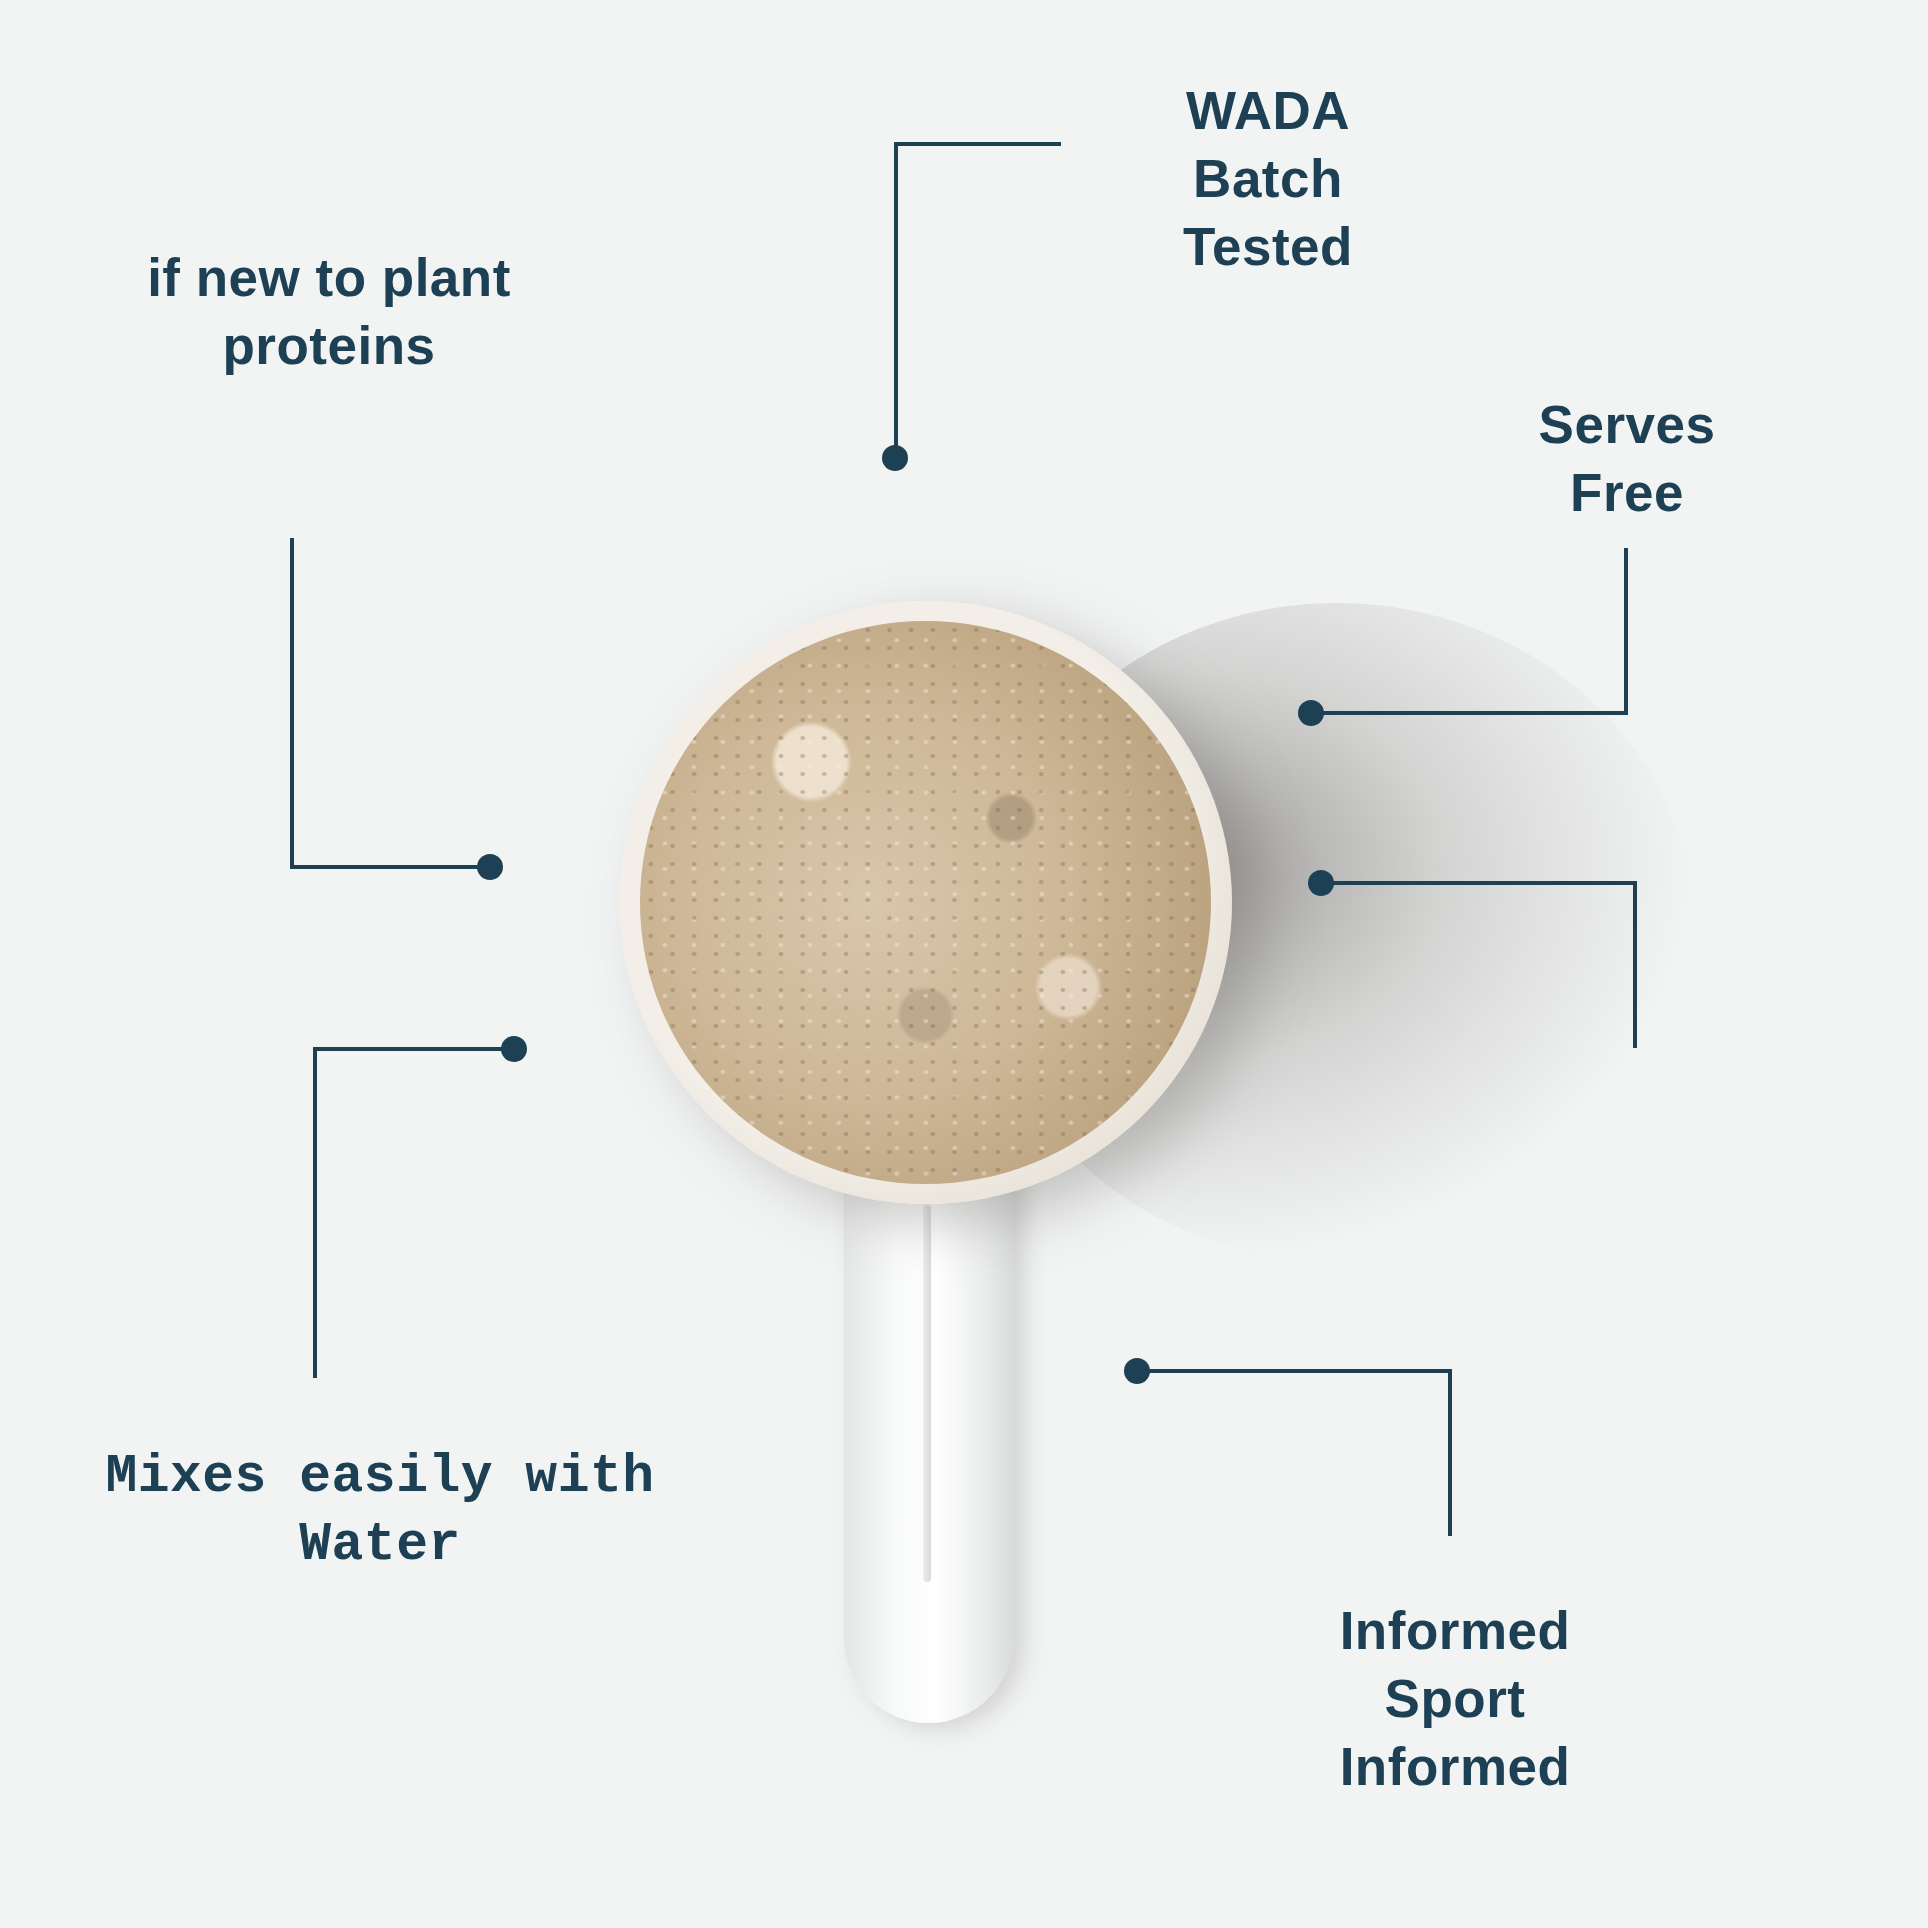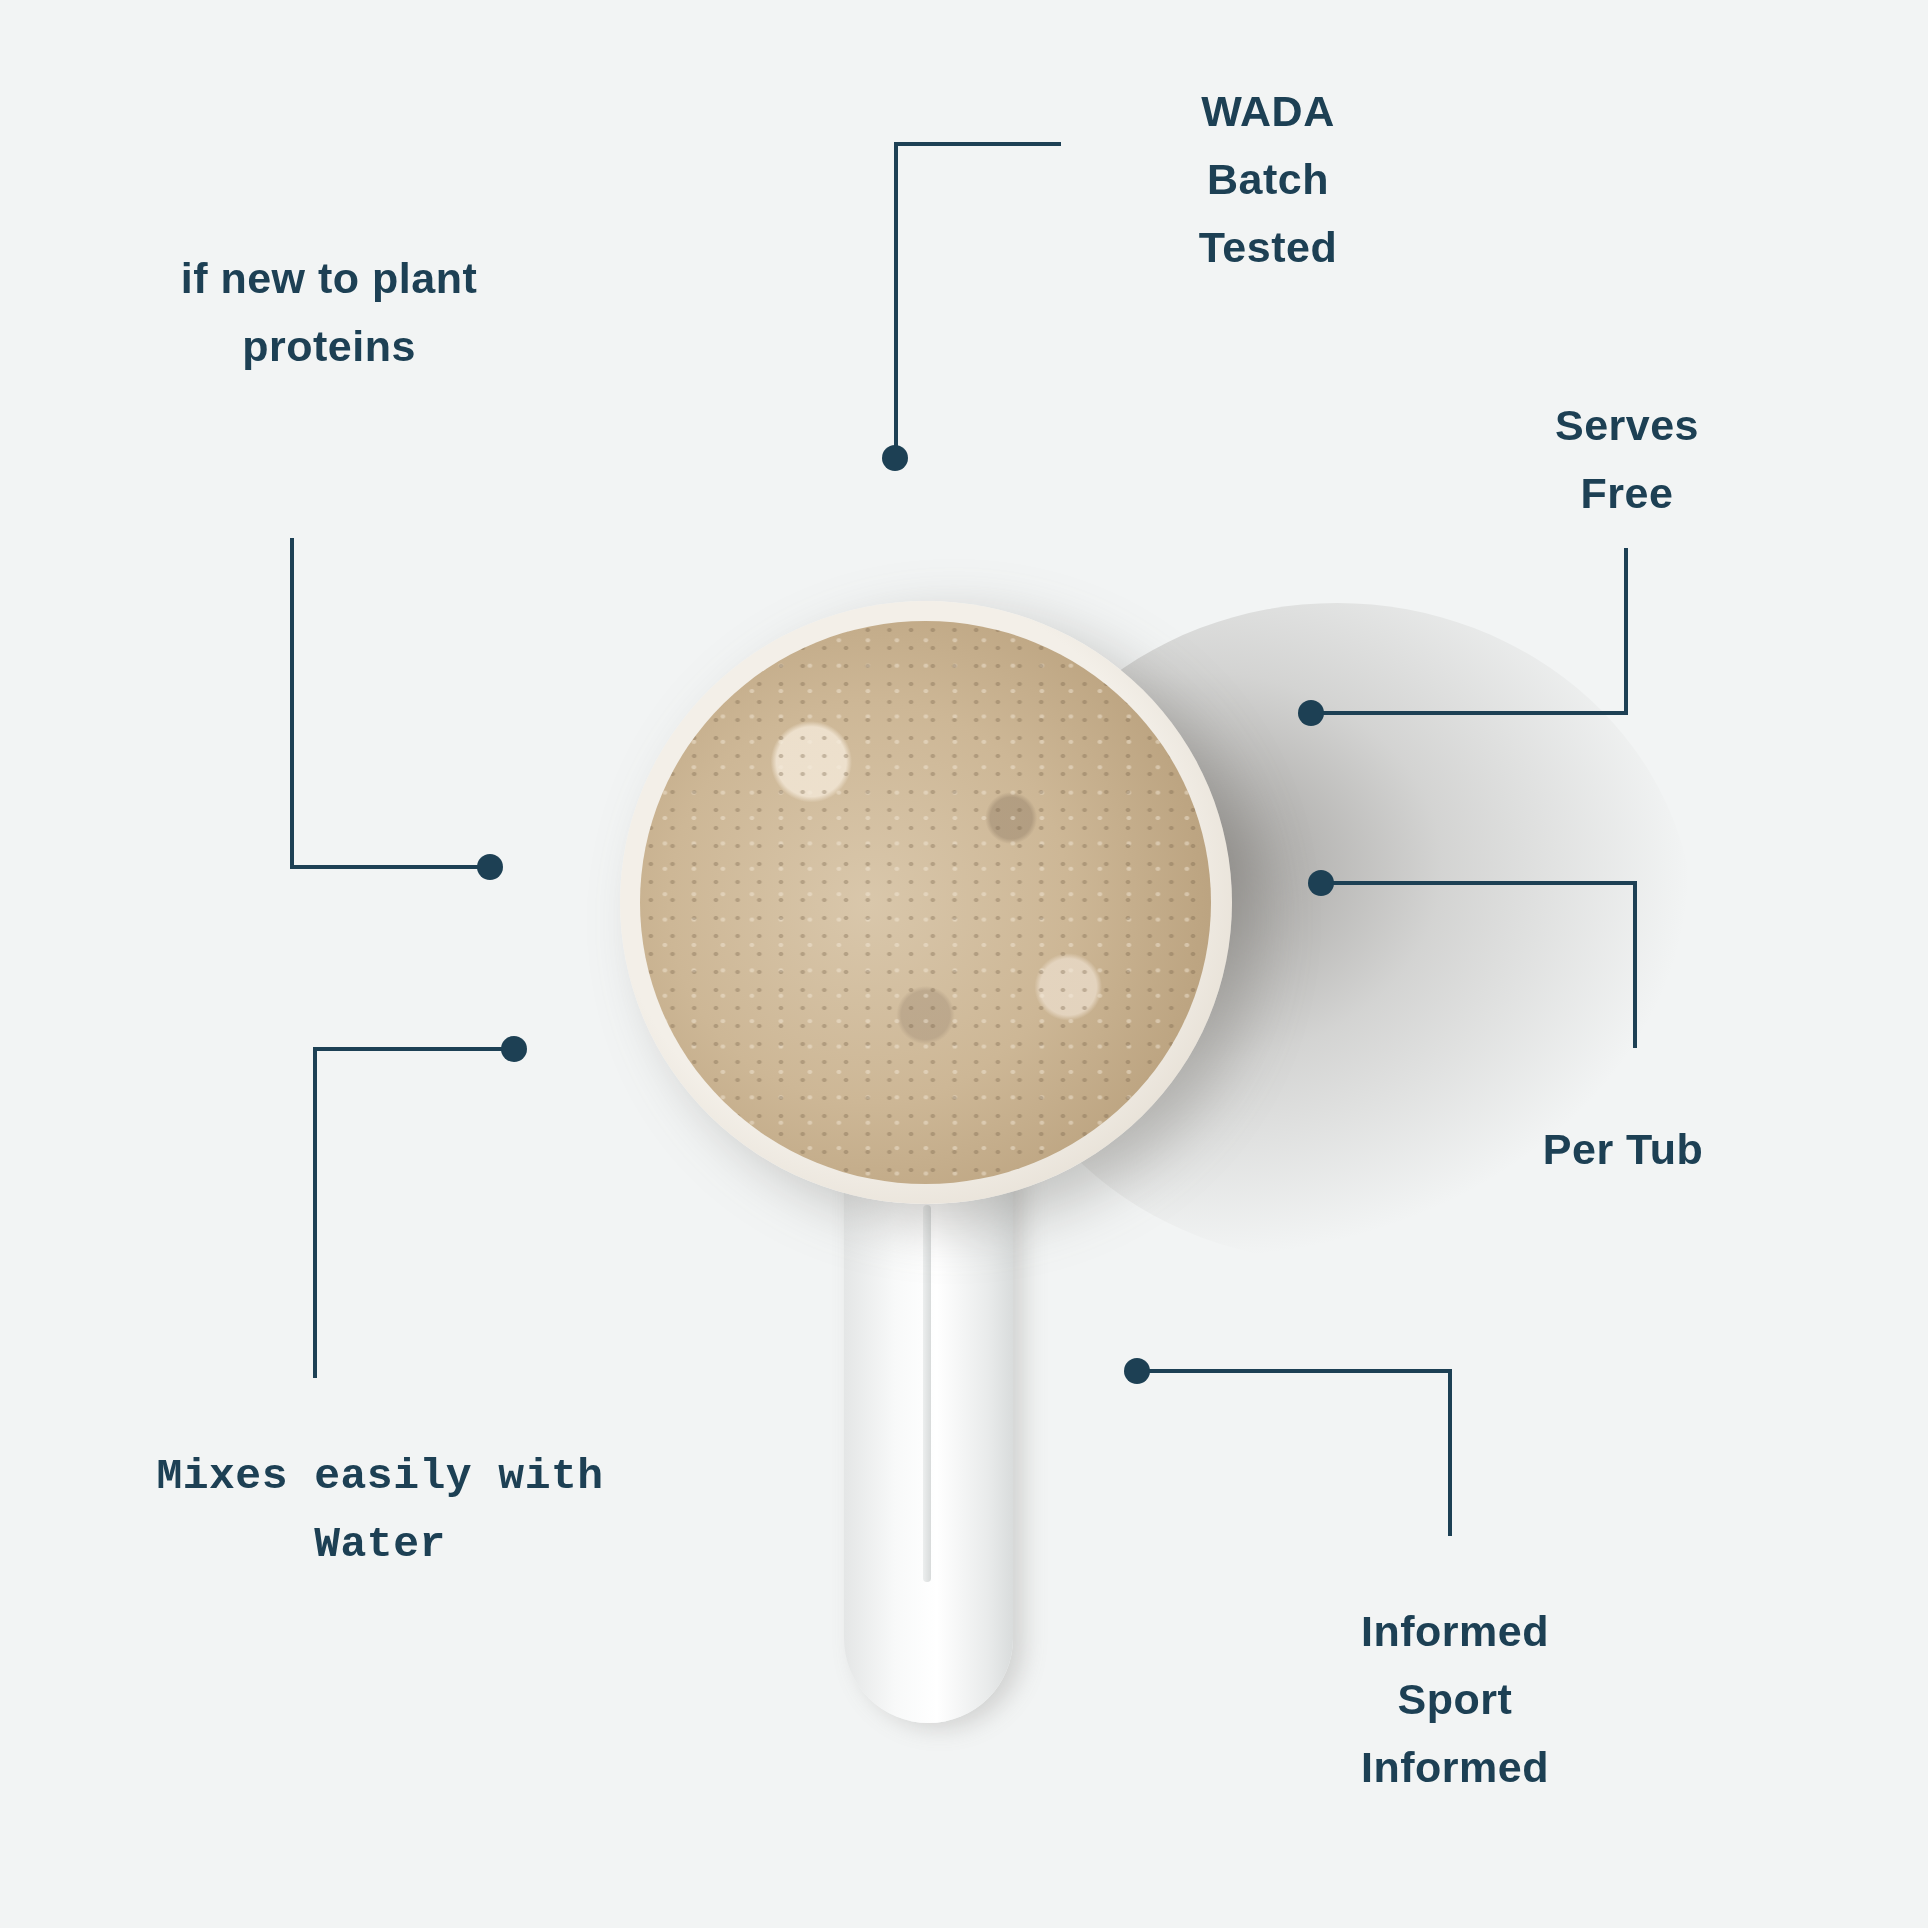--- a/index.html
+++ b/index.html
@@ -1,18 +1,18 @@
 <!DOCTYPE html>
 <html style="font-size:15px"><head>
 <meta charset="utf-8">
 <style>
   html, body { margin:0; padding:0; }
   body { width:1928px; height:1928px; background:#f2f4f4; position:relative; overflow:hidden;
          font-family:"Liberation Sans", "DejaVu Sans", sans-serif; }
-  .label { position:absolute; color:#1d4054; font-weight:bold; font-size:43px; line-height:68px;
+  .label { position:absolute; color:#1d4054; font-weight:bold; font-size:53px; line-height:68px;
            text-align:center; transform:translateX(-50%); white-space:nowrap; letter-spacing:0.5px; }
   .label span { display:block; }
   .ln { position:absolute; background:#1d4054; }
   .dot { position:absolute; width:26px; height:26px; border-radius:50%; background:#1d4054; transform:translate(-50%,-50%); }
   .shadow { position:absolute; left:979px; top:603px; width:716px; height:659px; border-radius:50%;
             background:radial-gradient(ellipse at 30% 40%, rgba(90,85,80,0.55) 0%, rgba(120,115,110,0.25) 35%, rgba(242,244,244,0) 70%); }
   .handle { position:absolute; left:844px; top:1158px; width:169px; height:565px; border-radius:13px 13px 85px 85px;
             background:linear-gradient(90deg,#e4e6e6 0%,#f8f9f9 30%,#ffffff 55%,#e9ebeb 85%,#d9dcdc 100%);
             box-shadow: 11.3px 5.6px 22.6px rgba(120,115,110,0.25); }
   .handle-groove { position:absolute; left:923px; top:1205px; width:7.5px; height:377px; border-radius:3.8px;
@@ -62,21 +62,20 @@
 
 <div class="label" style="left:1627px; top:391px;">
   <span>Serves</span>
   <span>Free</span>
 </div>
 <div class="ln" style="left:1624px; top:548px; width:3.8px; height:167px;"></div>
 <div class="ln" style="left:1311px; top:711px; width:317px; height:3.8px;"></div>
 <div class="dot" style="left:1311px; top:713px;"></div>
 
 <div class="label" style="left:1623px; top:1115px;">
-  <span>Per Tub</span>
 </div>
 <div class="ln" style="left:1321px; top:881px; width:315px; height:3.8px;"></div>
 <div class="ln" style="left:1633px; top:881px; width:3.8px; height:167px;"></div>
 <div class="dot" style="left:1321px; top:883px;"></div>
 
 <div class="label" style="left:380px; top:1443px;font-family:Liberation Mono, monospace;">
   <span>Mixes easily with</span>
   <span>Water</span>
 </div>
 <div class="ln" style="left:313px; top:1047px; width:202px; height:3.8px;"></div>

